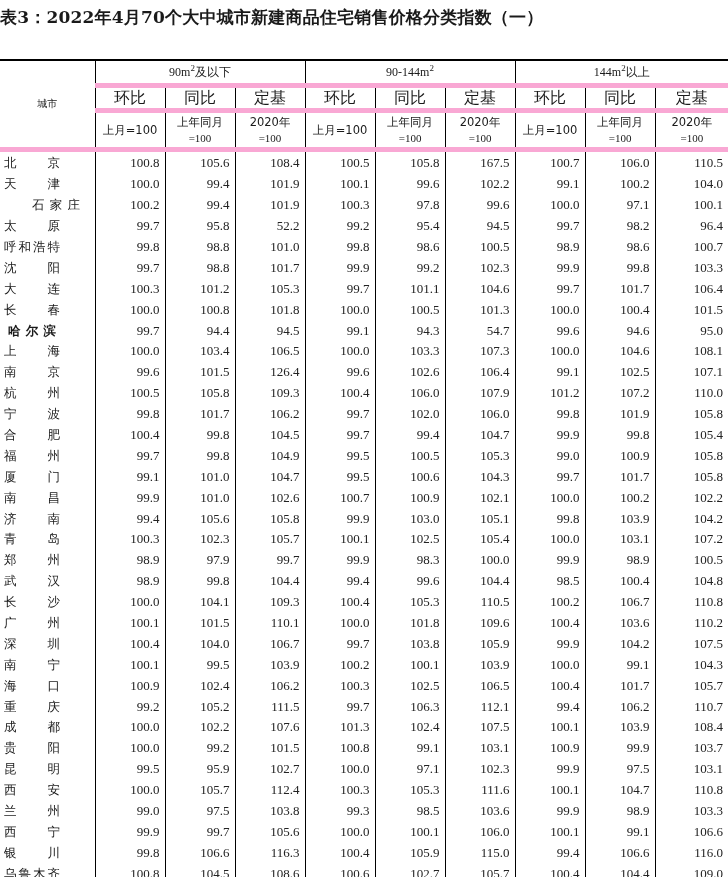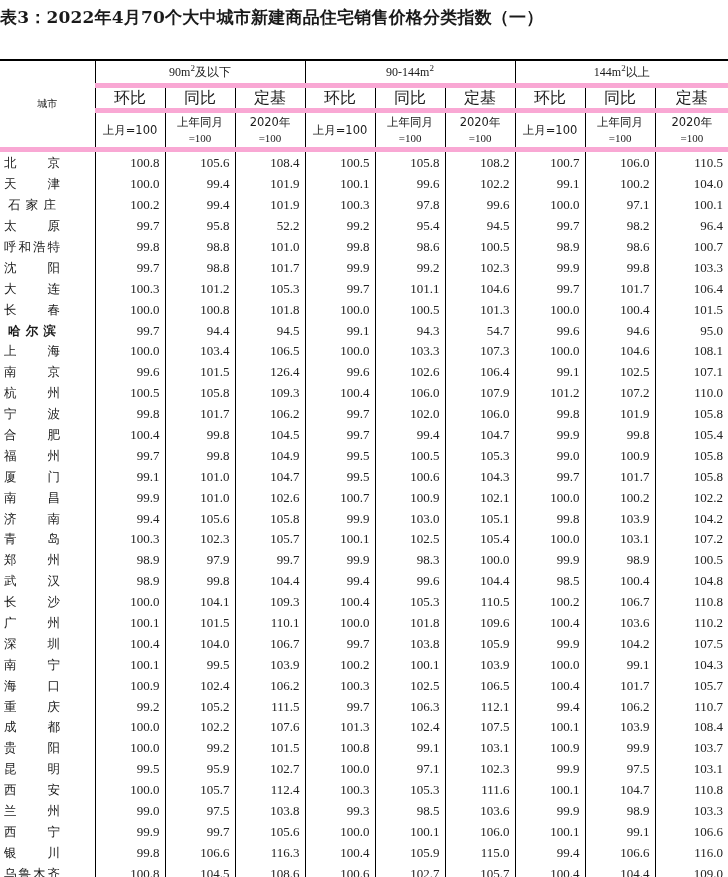--- a/index.html
+++ b/index.html
@@ -124,39 +124,39 @@
       </tr>
   </thead>
   <tbody id="body-rows">
       <tr>
         <td class="city"><span class="nm">北京</span></td>
         <td class="num">100.8</td>
         <td class="num">105.6</td>
         <td class="num">108.4</td>
         <td class="num">100.5</td>
         <td class="num">105.8</td>
-        <td class="num">108.2</td>
+        <td class="num">167.5</td>
         <td class="num">100.7</td>
         <td class="num">106.0</td>
         <td class="num last">110.5</td>
       </tr>
       <tr>
         <td class="city"><span class="nm">天津</span></td>
         <td class="num">100.0</td>
         <td class="num">99.4</td>
         <td class="num">101.9</td>
         <td class="num">100.1</td>
         <td class="num">99.6</td>
         <td class="num">102.2</td>
         <td class="num">99.1</td>
         <td class="num">100.2</td>
         <td class="num last">104.0</td>
       </tr>
       <tr>
-        <td class="city"><span class="nm" style="padding-left: 4px; width: 48px;">石家庄</span></td>
+        <td class="city"><span class="nm" style="padding-left: 4px; width: 48px; margin-left: 24px;">石家庄</span></td>
         <td class="num">100.2</td>
         <td class="num">99.4</td>
         <td class="num">101.9</td>
         <td class="num">100.3</td>
         <td class="num">97.8</td>
         <td class="num">99.6</td>
         <td class="num">100.0</td>
         <td class="num">97.1</td>
         <td class="num last">100.1</td>
       </tr>

